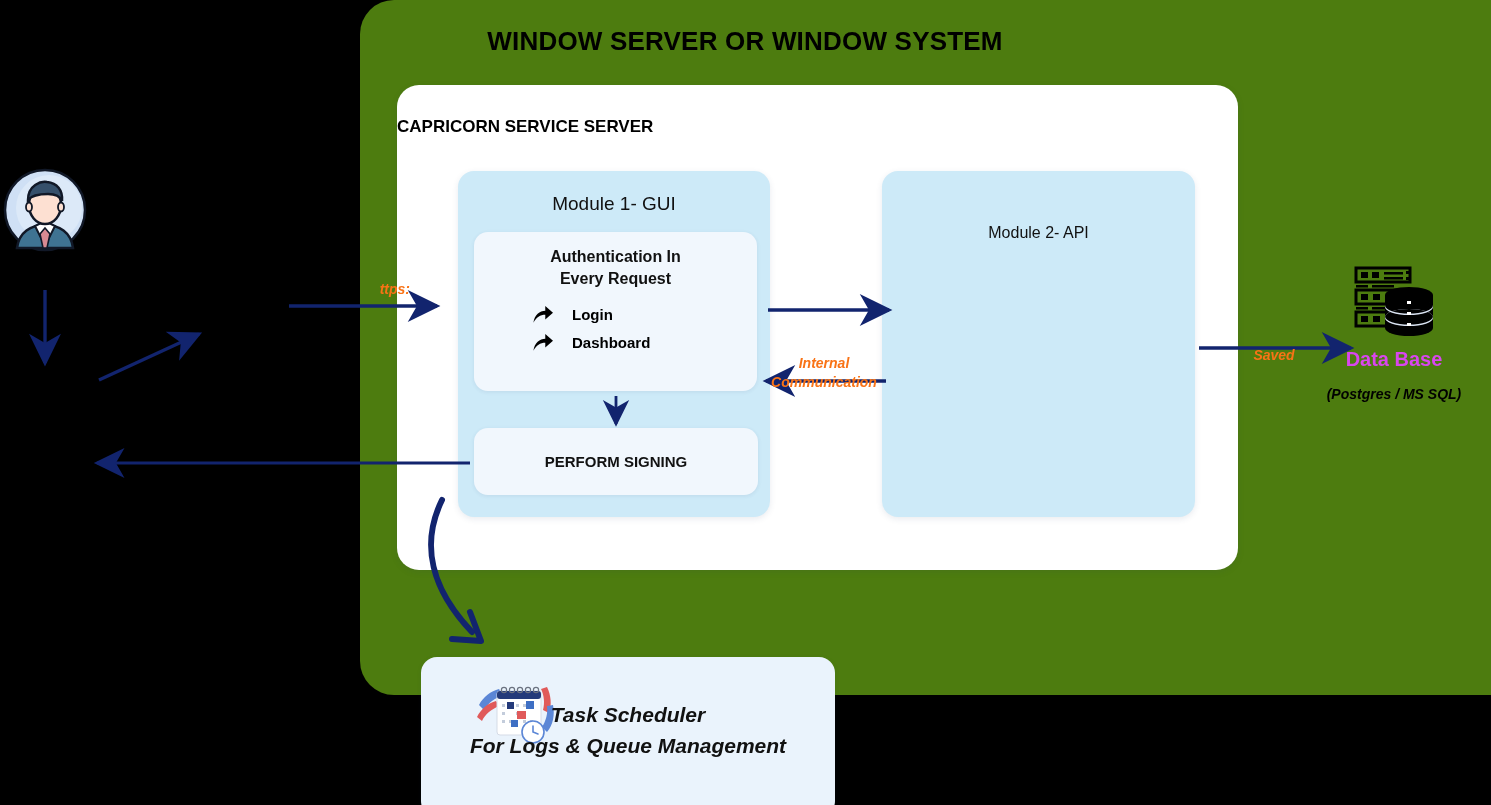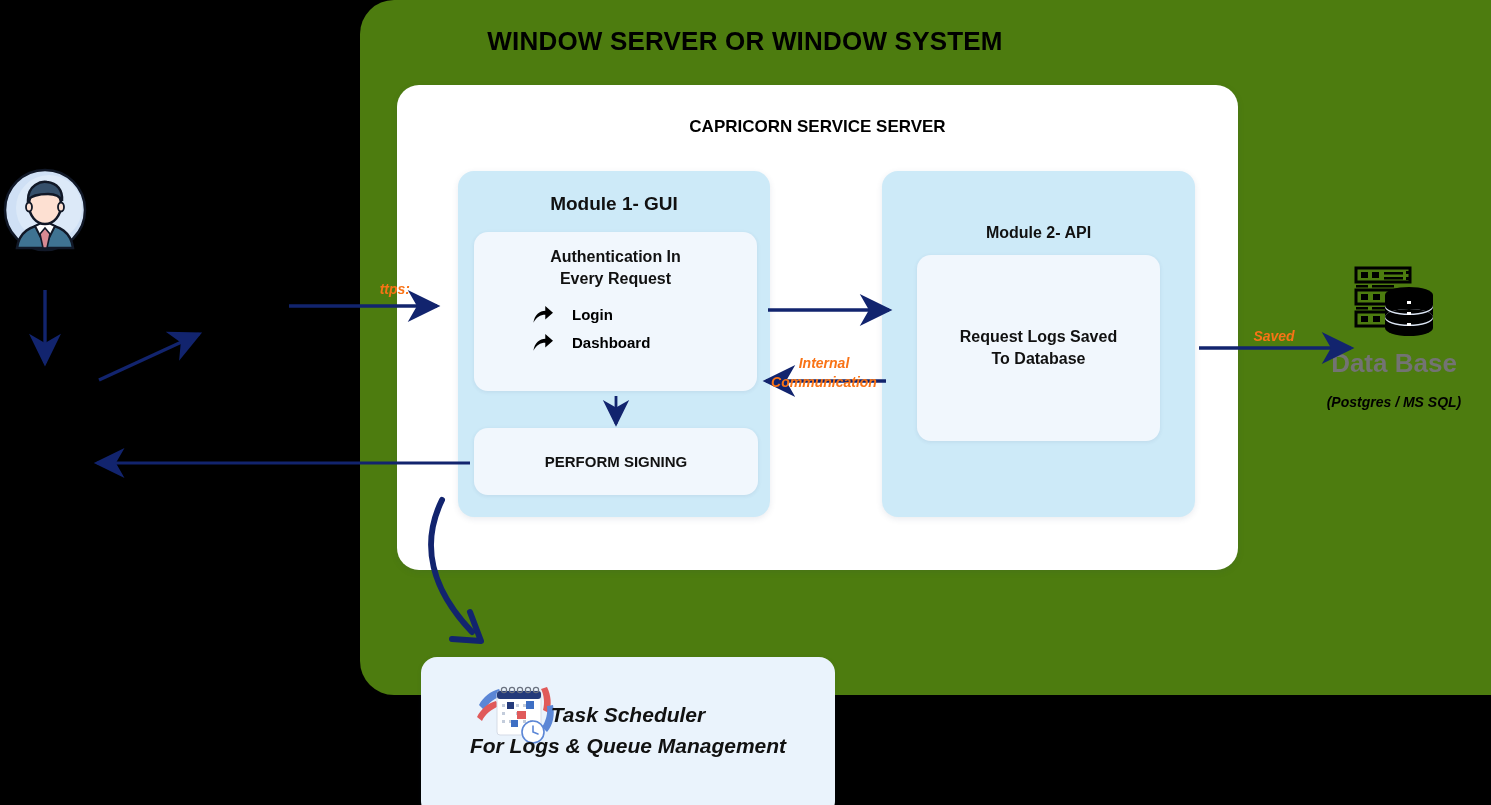--- a/index.html
+++ b/index.html
@@ -44,42 +44,41 @@
     left: 37px; top: 85px;
     width: 841px; height: 485px;
     background: #ffffff;
     border-radius: 22px;
     box-shadow: 0 2px 7px rgba(40,60,100,.10);
   }
   #inner-title {
     position: absolute;
     left: 0; top: 32px;
     width: 100%;
-    text-align: center;
     font-size: 17px;
     font-weight: bold;
     color: #000000;
   }
 
   
   .module {
     position: absolute;
     background: #cdeaf8;
     border-radius: 16px;
     box-shadow: 0 2px 6px rgba(40,60,100,.10);
   }
   #module-gui  { left: 458px; top: 171px; width: 312px; height: 346px; }
   #module-api  { left: 882px; top: 171px; width: 313px; height: 346px; }
   .module-title {
     position: absolute;
     left: 0; top: 22px;
     width: 100%;
     text-align: center;
     font-size: 19px;
-    font-weight: bold;
+    font-weight: normal;
     color: #111111;
   }
   #module-api .module-title { font-size: 16px; top: 25px; margin-top: 28px; }
 
   
   .card {
     position: absolute;
     background: #f1f7fd;
     border-radius: 14px;
     box-shadow: 0 1px 4px rgba(40,60,100,.09);
@@ -150,22 +149,22 @@
   #calendar-icon {
     position: absolute;
     left: 52px; top: 18px;
     width: 88px; height: 74px;
   }
 
   
   #database-group { position: absolute; left: 1316px; top: 262px; width: 156px; }
   #db-icon { display:block; margin: 0 auto; width: 84px; height: 84px; }
   #db-title {
-    text-align: center; font-size: 26px; font-weight: bold;
-    color: #737373; margin-top: 2px;
+    text-align: center; font-size: 20px; font-weight: bold;
+    color: #d946ef; margin-top: 2px;
   }
   #db-sub {
     text-align: center; font-size: 14px; font-style: italic;
     font-weight: bold; color: #000000; margin-top: 15px;
   }
 
   
   #user-avatar { position: absolute; left: 3px; top: 168px; width: 84px; height: 84px; }
 
   
@@ -181,21 +180,21 @@
     font-size: 14px;
     font-style: italic;
     font-weight: bold;
     color: #f97316;
     text-align: center;
     line-height: 19px;
     white-space: pre-line;
   }
   #label-https   { left: 300px;  top: 280px; width: 110px; text-align: right;}
   #label-internal{ left: 768px;  top: 327px; width: 112px; margin-top: 27px; }
-  #label-saved   { left: 1228px; top: 327px; width: 92px; font-style: italic; }
+  #label-saved   { left: 1228px; top: 346px; width: 92px; font-style: italic; }
 </style>
 </head>
 <body>
 
 <div class="canvas">
 
   <div id="outer-panel">
     <div id="outer-title">WINDOW SERVER OR WINDOW SYSTEM</div>
 
     <div id="inner-panel">
@@ -227,24 +226,20 @@
         </svg>
         <span>Dashboard</span>
       </div>
     </div>
   </div>
 
   <div class="module" id="module-api">
     <div class="module-title">Module 2- API</div>
   </div>
 
-  <div class="card" id="card-logs">
-    <div class="logs-label">Request Logs Saved
-To Database</div>
-  </div>
 
   <div id="task-scheduler">
     <svg id="calendar-icon" viewBox="0 0 88 74">
 
       <path d="M6 30 C10 22 18 16 26 14 L30 20 C22 23 15 28 11 35 Z" fill="#5b86d6"></path>
       <path d="M4 42 C8 34 15 28 23 26 L26 31 C19 34 12 39 9 46 Z" fill="#e05a5a"></path>
       <path d="M74 12 C78 20 79 30 76 38 L70 35 C72 28 71 20 68 14 Z" fill="#e05a5a"></path>
       <path d="M80 30 C82 40 80 50 74 57 L69 52 C73 46 75 38 74 31 Z" fill="#5b86d6"></path>
 
       <rect x="24" y="16" width="44" height="44" rx="3" fill="#ffffff" stroke="#d5dbe6" stroke-width="1"></rect>

